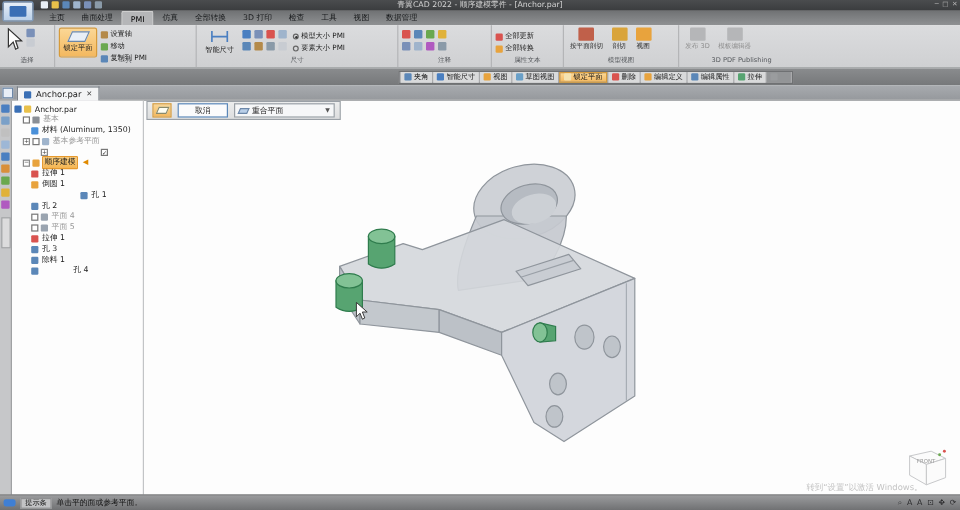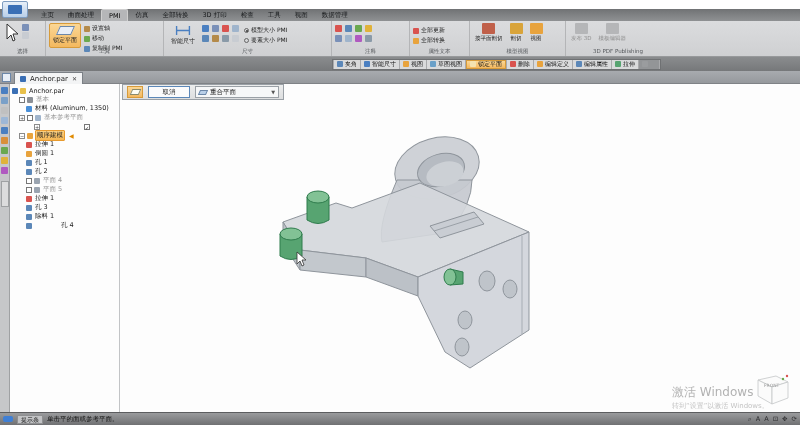--- a/index.html
+++ b/index.html
@@ -108,20 +108,36 @@
   .prompt-ico{width:10px;height:6px;background:#3f7fd4;border-radius:2px;}
   .prompt-chip{background:#c2c3c5;border:1px solid #8f9092;padding:0 3px;height:9px;line-height:8px;font-size:6px;}
   .status-msg{flex:0 1 auto;white-space:nowrap;}
   .status-icons{margin-left:auto;display:flex;gap:4px;font-size:6.5px;color:#2c2c2e;}
 </style>
 </head>
 <body>
 
 <div class="app">
 
+  <div class="titlebar">
+    <div class="qat">
+        <span class="mini" style="background: rgb(232, 238, 246);"></span>
+        <span class="mini" style="background: rgb(232, 192, 74);"></span>
+        <span class="mini" style="background: rgb(91, 135, 184);"></span>
+        <span class="mini" style="background: rgb(159, 180, 204);"></span>
+        <span class="mini" style="background: rgb(122, 144, 184);"></span>
+        <span class="mini" style="background: rgb(138, 154, 168);"></span>
+      </div>
+    <div class="title-text">青翼CAD 2022 - 顺序建模零件 - [Anchor.par]</div>
+    <div class="winbtns">
+        <span>─</span>
+        <span>□</span>
+        <span>✕</span>
+      </div>
+  </div>
   <div class="appbtn">
       <div class="glyph"></div>
     </div>
 
   <div class="tabstrip">
       <div class="rtab">主页</div>
       <div class="rtab">曲面处理</div>
       <div class="rtab active">PMI</div>
       <div class="rtab">仿真</div>
       <div class="rtab">全部转换</div>
@@ -408,21 +424,21 @@
             <span class="pfarrow">◀</span>
           </div>
           <div class="pfrow" style="padding-left: 16px;">
             <span class="pfico" style="background: rgb(217, 83, 79);"></span>
             <span class="pflbl">拉伸 1</span>
           </div>
           <div class="pfrow" style="padding-left: 16px;">
             <span class="pfico" style="background: rgb(232, 163, 61);"></span>
             <span class="pflbl">倒圆 1</span>
           </div>
-          <div class="pfrow" style="padding-left: 16px;">
+          <div class="pfrow" style="padding-left: 28px; justify-content: center;">
             <span class="pfico" style="background: rgb(91, 135, 184);"></span>
             <span class="pflbl">孔 1</span>
           </div>
           <div class="pfrow" style="padding-left: 16px;">
             <span class="pfico" style="background: rgb(91, 135, 184);"></span>
             <span class="pflbl">孔 2</span>
           </div>
           <div class="pfrow" style="padding-left: 16px;">
             <span class="pfchk"></span>
             <span class="pfico" style="background: rgb(154, 164, 176);"></span>
@@ -457,21 +473,20 @@
           <div class="p"></div>
         </div>
       <div class="cmd-cancel">取消</div>
       <div class="cmd-dd">
         <span class="p"></span>
         <span>重合平面</span>
         <span class="chev">▼</span>
       </div>
     </div>
 
-    <div class="wm1">激活 Windows</div>
     <div class="wm2">转到“设置”以激活 Windows。</div>
     <svg class="viewcube" viewBox="0 0 46 40">
       <g fill="#fbfbfb" stroke="#c4c6c8" stroke-width="0.8">
         <path d="M10,14 L28,10 L40,16 L24,21 Z"></path>
         <path d="M10,14 L24,21 L24,38 L10,30 Z"></path>
         <path d="M24,21 L40,16 L40,32 L24,38 Z"></path>
       </g>
       <circle cx="39" cy="10" r="1.2" fill="#d9534f"></circle>
       <circle cx="35" cy="13" r="1.2" fill="#6aa84f"></circle>
     </svg>

